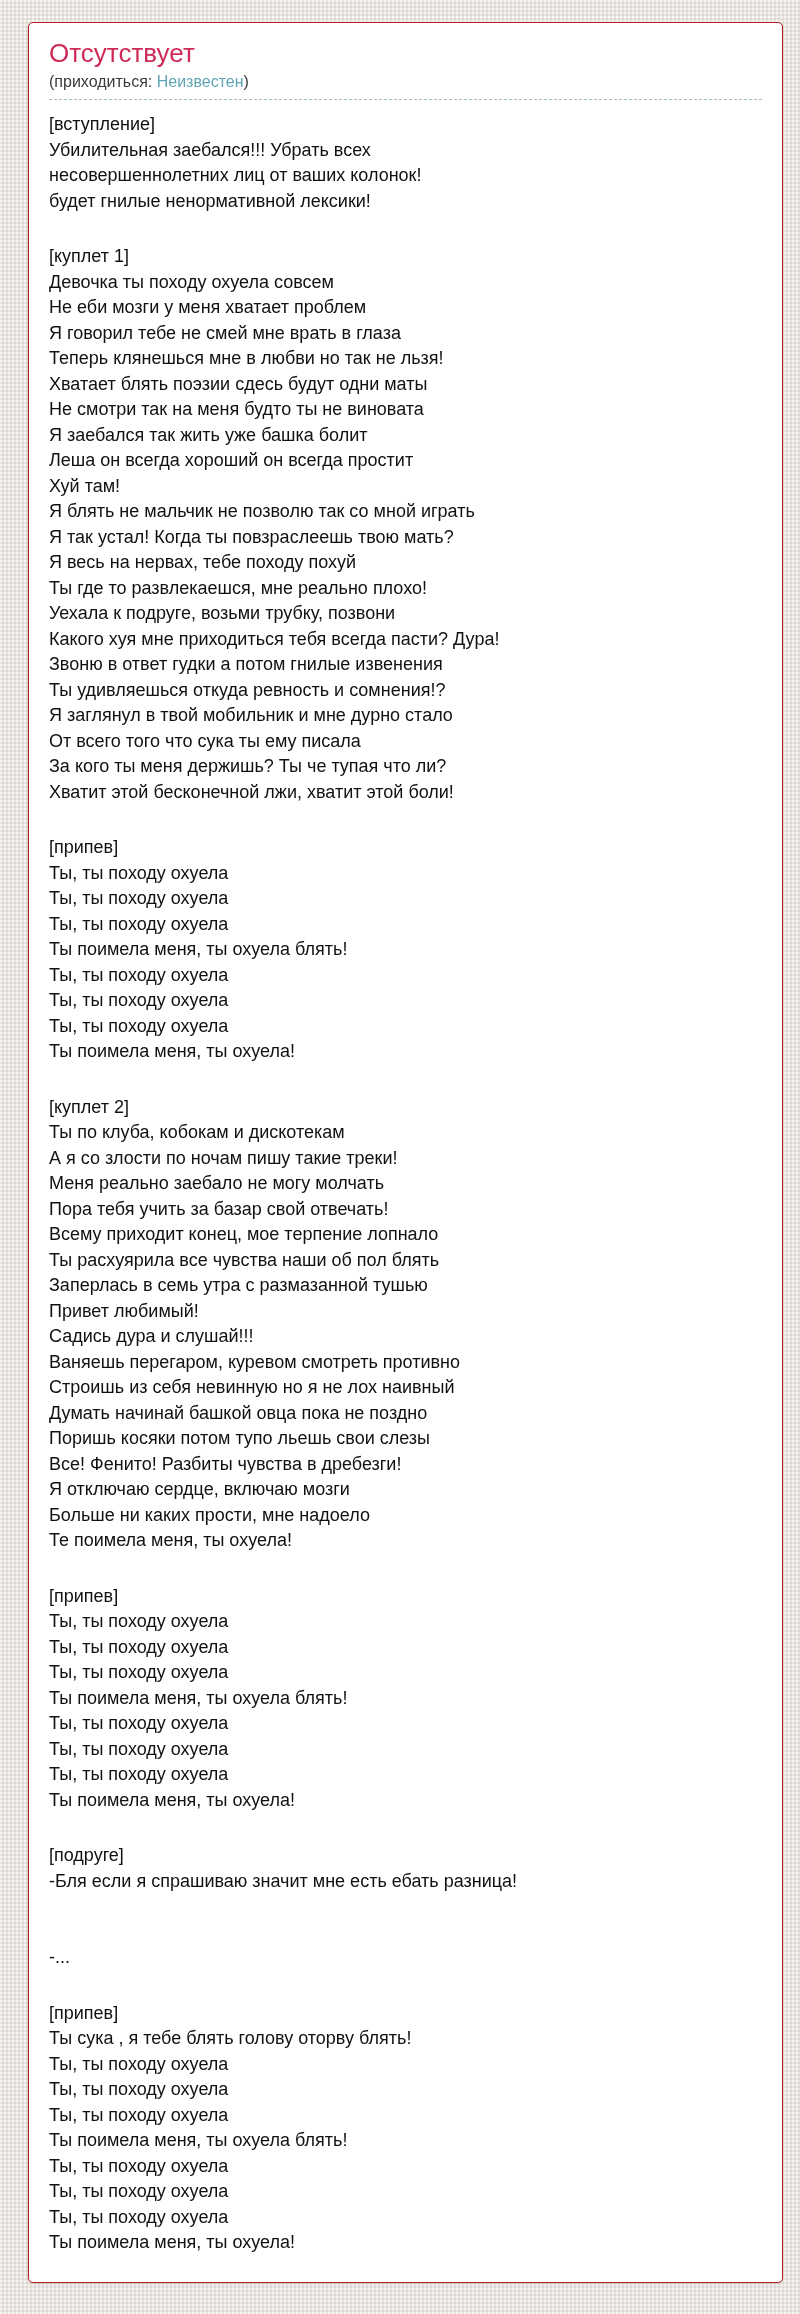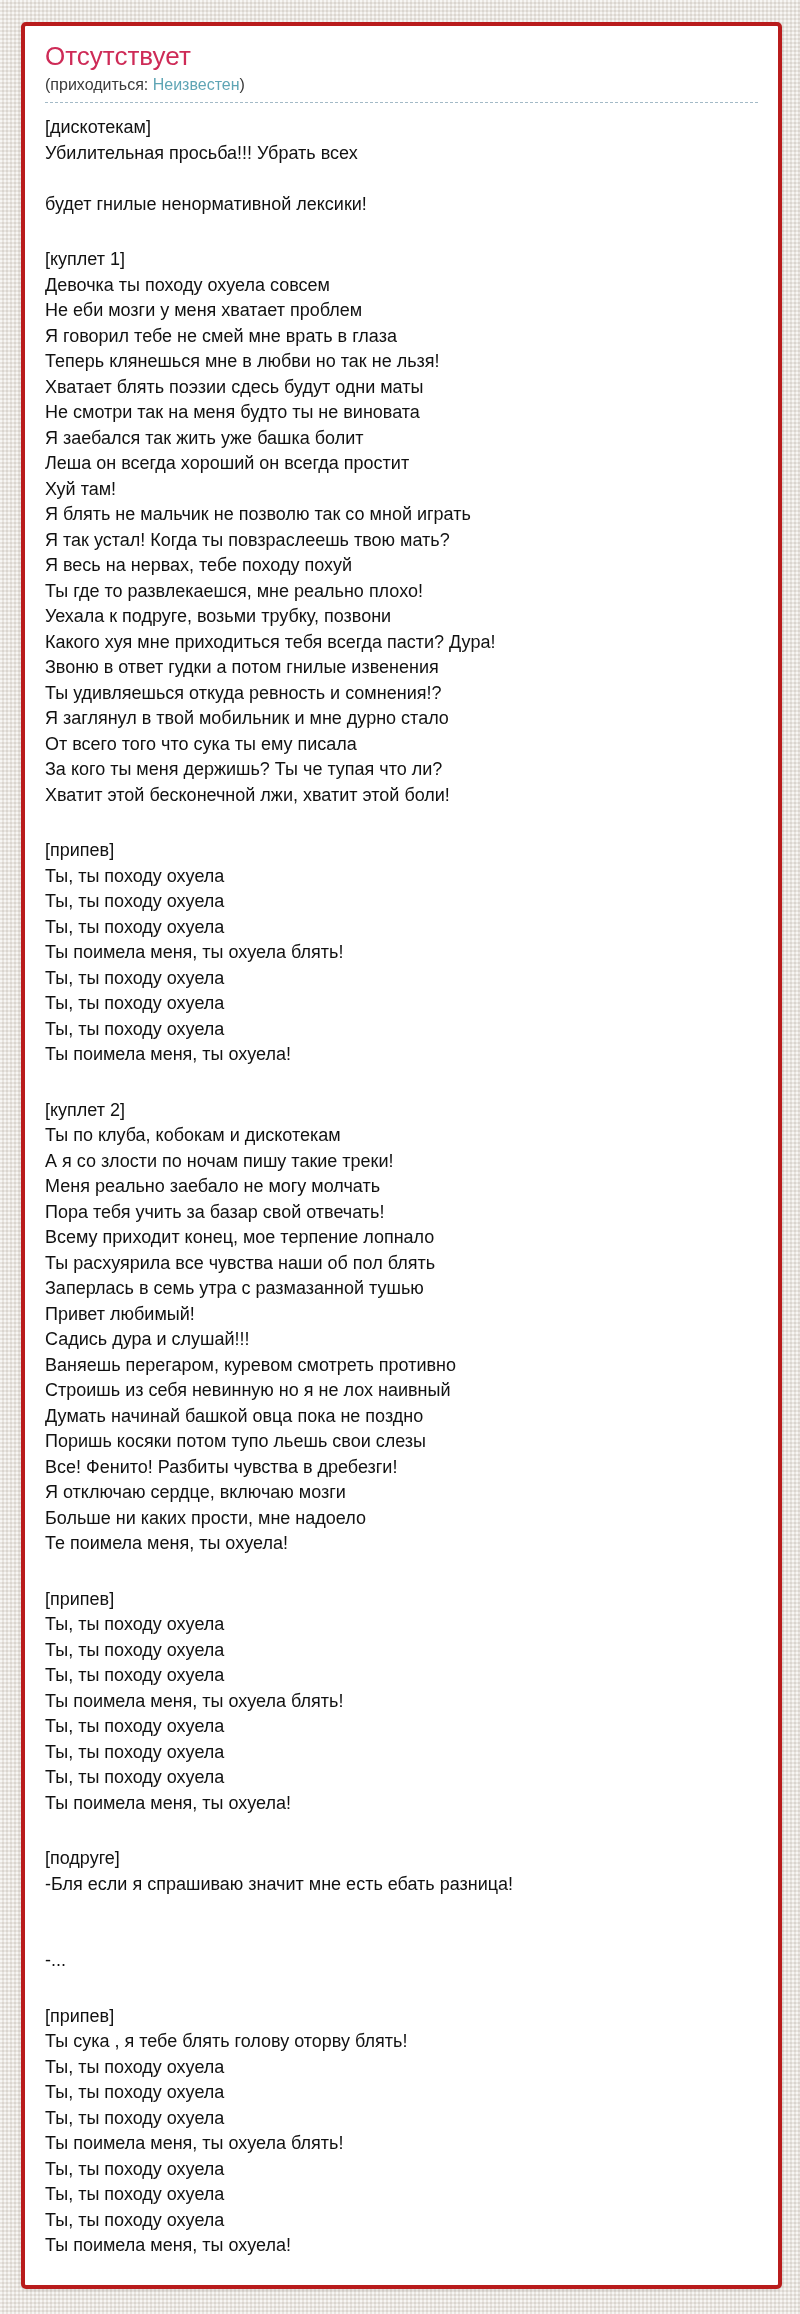--- a/index.html
+++ b/index.html
@@ -12,26 +12,26 @@
     font-family: "Liberation Sans", sans-serif;
     background-color: #e9e5e0;
     background-image:
       radial-gradient(circle at 1px 1px, rgba(255,255,255,0.65) 18%, transparent 22%),
       radial-gradient(circle at 3px 3px, rgba(190,184,175,0.35) 18%, transparent 22%);
     background-size: 4px 4px;
     overflow: hidden;
   }
   .card {
     position: absolute;
-    left: 21px;
+    left: 28px;
     top: 22px;
     width: 713px;
     min-height: 2213px;
     background: #ffffff;
-    border: 4px solid #b91c1c;
+    border: 1px solid #b91c1c;
     border-radius: 5px;
     box-shadow: 0 1px 3px rgba(0,0,0,0.12);
     padding: 15px 20px 26px 20px;
   }
   h1.song-title {
     margin: 0 0 3px 0;
     font-size: 26px;
     font-weight: normal;
     line-height: 31px;
     color: #ce2b57;
@@ -66,21 +66,21 @@
 <body>
 
 <div class="page">
   <div class="card">
     <h1 class="song-title">Отсутствует</h1>
     <div class="artist-row">
       <span>(приходиться:</span>
       <a class="artist-link">Неизвестен</a><span>)</span>
     </div>
     <div class="lyrics" id="lyrics">
-        <p class="stanza"><span>[дискотекам]</span><br><span>Убилительная просьба!!! Убрать всех</span><br><br><span>будет гнилые ненормативной лексики!</span></p>
+        <p class="stanza"><span>[вступление]</span><br><span>Убилительная заебался!!! Убрать всех</span><br><span>несовершеннолетних лиц от ваших колонок!</span><br><span>будет гнилые ненормативной лексики!</span></p>
         <p class="stanza"><span>[куплет 1]</span><br><span>Девочка ты походу охуела совсем</span><br><span>Не еби мозги у меня хватает проблем</span><br><span>Я говорил тебе не смей мне врать в глаза</span><br><span>Теперь клянешься мне в любви но так не льзя!</span><br><span>Хватает блять поэзии сдесь будут одни маты</span><br><span>Не смотри так на меня будто ты не виновата</span><br><span>Я заебался так жить уже башка болит</span><br><span>Леша он всегда хороший он всегда простит</span><br><span>Хуй там!</span><br><span>Я блять не мальчик не позволю так со мной играть</span><br><span>Я так устал! Когда ты повзраслеешь твою мать?</span><br><span>Я весь на нервах, тебе походу похуй</span><br><span>Ты где то развлекаешся, мне реально плохо!</span><br><span>Уехала к подруге, возьми трубку, позвони</span><br><span>Какого хуя мне приходиться тебя всегда пасти? Дура!</span><br><span>Звоню в ответ гудки а потом гнилые извенения</span><br><span>Ты удивляешься откуда ревность и сомнения!?</span><br><span>Я заглянул в твой мобильник и мне дурно стало</span><br><span>От всего того что сука ты ему писала</span><br><span>За кого ты меня держишь? Ты че тупая что ли?</span><br><span>Хватит этой бесконечной лжи, хватит этой боли!</span></p>
         <p class="stanza"><span>[припев]</span><br><span>Ты, ты походу охуела</span><br><span>Ты, ты походу охуела</span><br><span>Ты, ты походу охуела</span><br><span>Ты поимела меня, ты охуела блять!</span><br><span>Ты, ты походу охуела</span><br><span>Ты, ты походу охуела</span><br><span>Ты, ты походу охуела</span><br><span>Ты поимела меня, ты охуела!</span></p>
         <p class="stanza"><span>[куплет 2]</span><br><span>Ты по клуба, кобокам и дискотекам</span><br><span>А я со злости по ночам пишу такие треки!</span><br><span>Меня реально заебало не могу молчать</span><br><span>Пора тебя учить за базар свой отвечать!</span><br><span>Всему приходит конец, мое терпение лопнало</span><br><span>Ты расхуярила все чувства наши об пол блять</span><br><span>Заперлась в семь утра с размазанной тушью</span><br><span>Привет любимый!</span><br><span>Садись дура и слушай!!!</span><br><span>Ваняешь перегаром, куревом смотреть противно</span><br><span>Строишь из себя невинную но я не лох наивный</span><br><span>Думать начинай башкой овца пока не поздно</span><br><span>Поришь косяки потом тупо льешь свои слезы</span><br><span>Все! Фенито! Разбиты чувства в дребезги!</span><br><span>Я отключаю сердце, включаю мозги</span><br><span>Больше ни каких прости, мне надоело</span><br><span>Те поимела меня, ты охуела!</span></p>
         <p class="stanza"><span>[припев]</span><br><span>Ты, ты походу охуела</span><br><span>Ты, ты походу охуела</span><br><span>Ты, ты походу охуела</span><br><span>Ты поимела меня, ты охуела блять!</span><br><span>Ты, ты походу охуела</span><br><span>Ты, ты походу охуела</span><br><span>Ты, ты походу охуела</span><br><span>Ты поимела меня, ты охуела!</span></p>
         <p class="stanza"><span>[подруге]</span><br><span>-Бля если я спрашиваю значит мне есть ебать разница!</span><br><br><br><span>-...</span></p>
         <p class="stanza"><span>[припев]</span><br><span>Ты сука , я тебе блять голову оторву блять!</span><br><span>Ты, ты походу охуела</span><br><span>Ты, ты походу охуела</span><br><span>Ты, ты походу охуела</span><br><span>Ты поимела меня, ты охуела блять!</span><br><span>Ты, ты походу охуела</span><br><span>Ты, ты походу охуела</span><br><span>Ты, ты походу охуела</span><br><span>Ты поимела меня, ты охуела!</span></p>
       </div>
   </div>
 </div>
 

